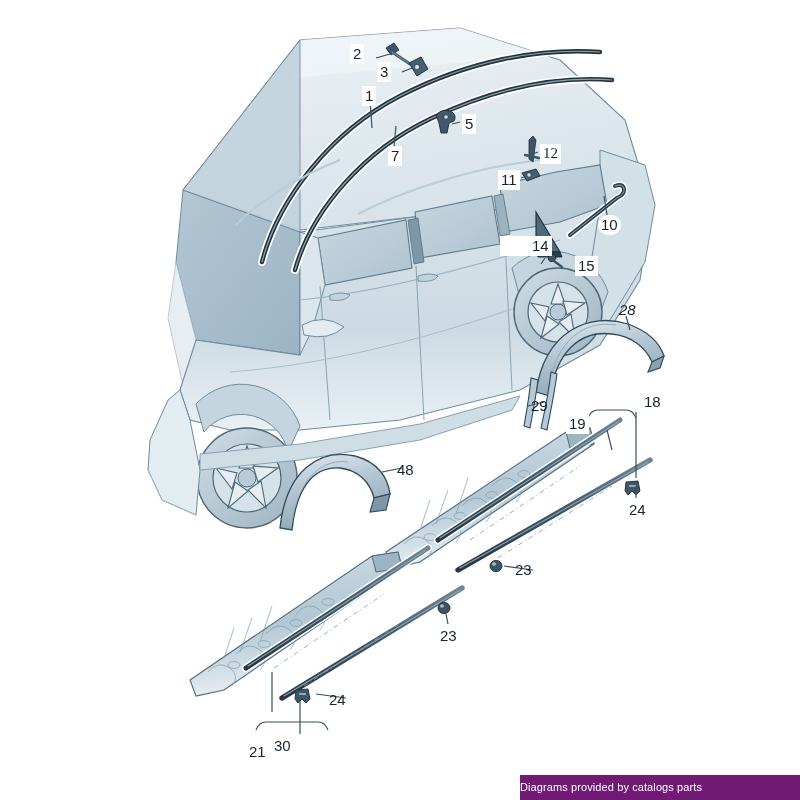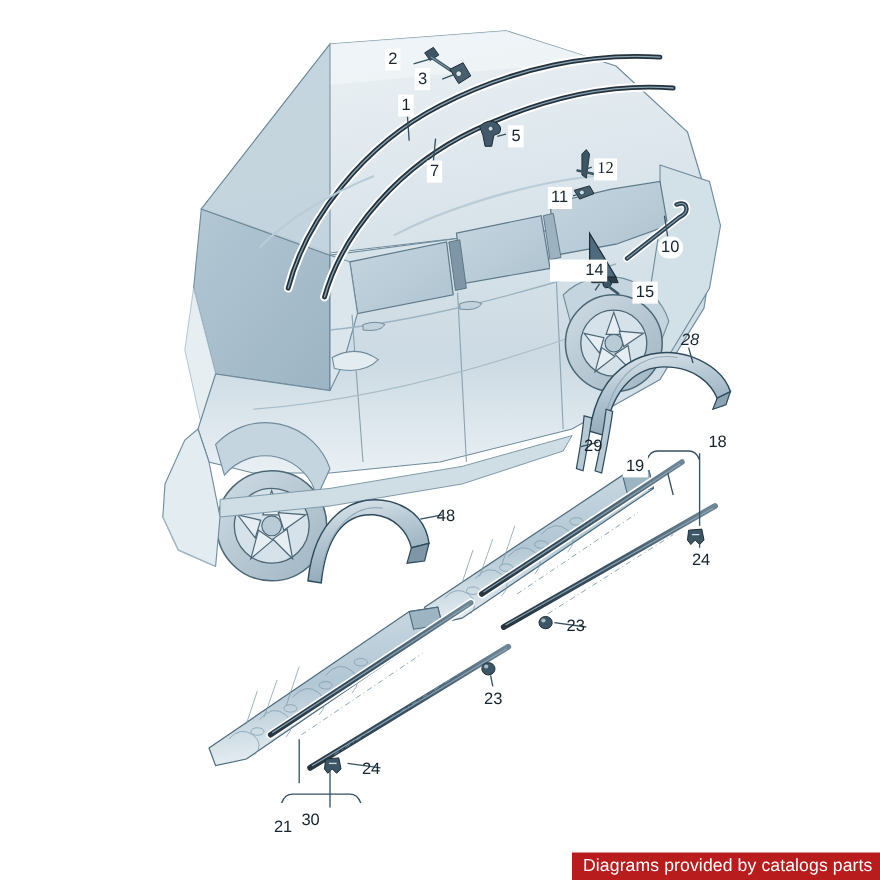--- a/index.html
+++ b/index.html
@@ -11,24 +11,24 @@
   
   .callout{position:absolute;background:#ffffff;color:#16242e;
            font-family:"Liberation Sans", sans-serif;
            font-size:15px;line-height:15px;font-weight:400;
            padding:2px 3px 3px 3px;
            text-align:center;white-space:nowrap;}
   .callout.nb{background:transparent;}
 
   
   #watermark{position:absolute;left:520px;top:775px;width:280px;height:25px;
-             background:#b91c1c;color:#ffffff;
+             background:#701a75;color:#ffffff;
              font-family:"Liberation Sans", sans-serif;
-             font-size:16px;line-height:25px;
-             padding-left:10px;box-sizing:border-box;letter-spacing:.1px;}
+             font-size:11px;line-height:25px;
+             box-sizing:border-box;letter-spacing:.1px;}
 </style>
 </head>
 <body>
 
 <div id="stage">
 
   <svg class="diagram" viewBox="0 0 800 800">
     <defs>
       <linearGradient id="gBodyTop" x1="0" y1="0" x2="0.4" y2="1">
         <stop offset="0%" stop-color="#eef3f6"></stop>

